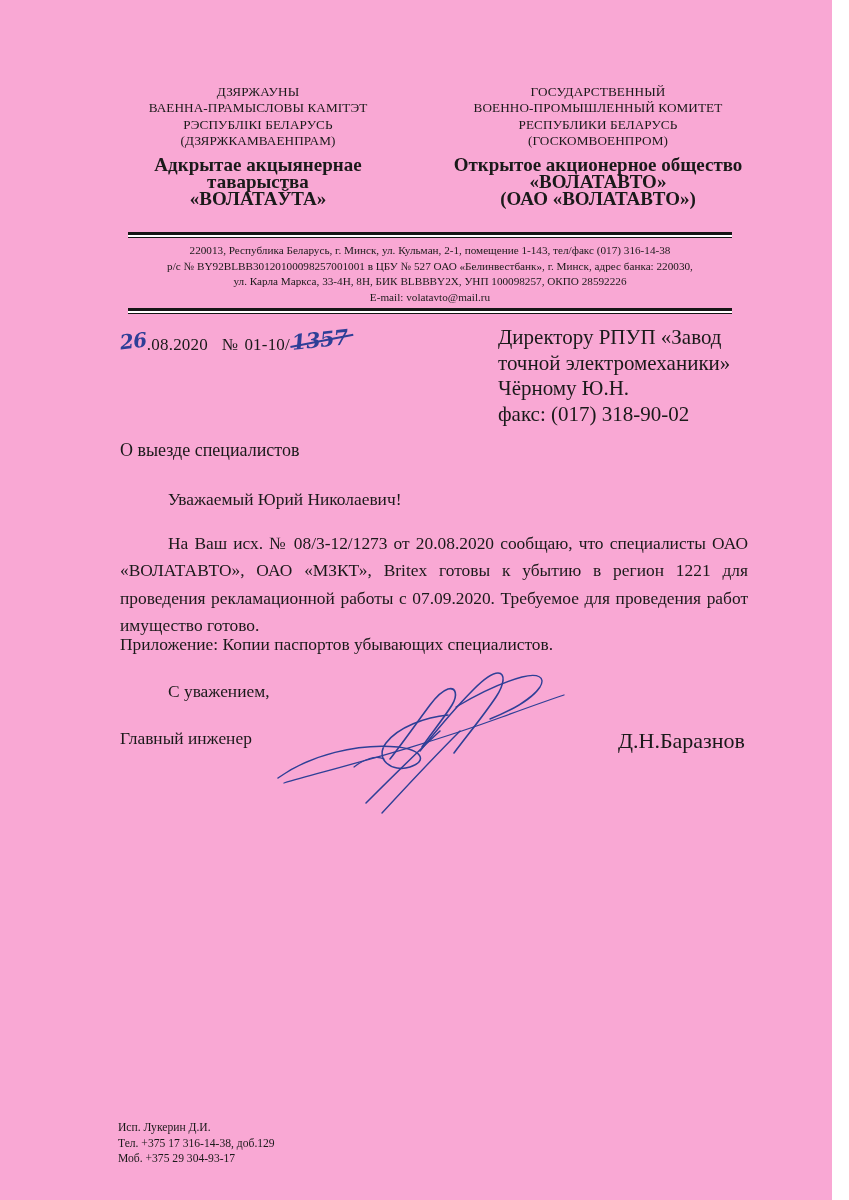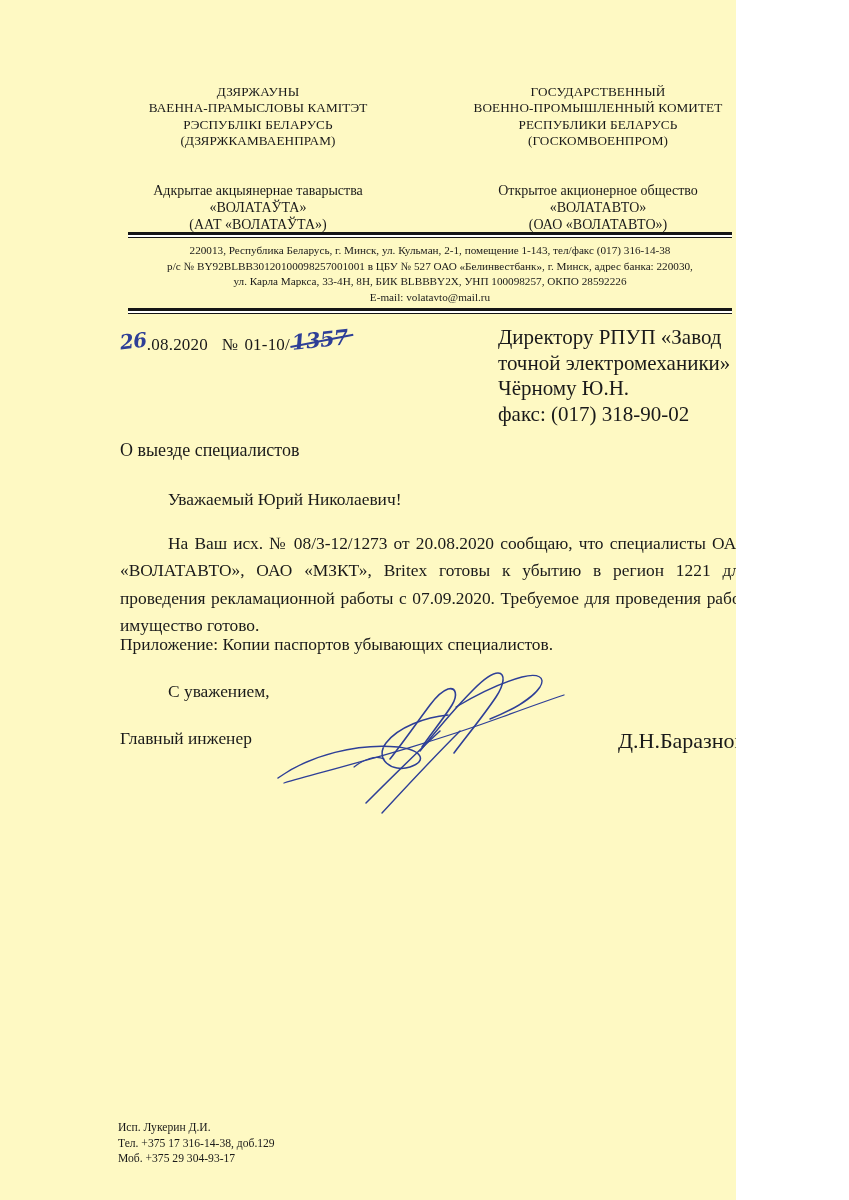--- a/index.html
+++ b/index.html
@@ -2,23 +2,23 @@
 <html><head>
 <meta charset="utf-8">
 <style>
   html, body {
     margin: 0;
     padding: 0;
     background: #ffffff;
   }
   .page {
     position: relative;
-    width: 736px;
+    width: 832px;
     height: 1200px;
-    background: #fef9c3;
+    background: #f9a8d4;
     font-family: "Liberation Serif", "DejaVu Serif", serif;
     color: #1a1a1a;
     overflow: hidden;
   }
 
   
   .letterhead {
     position: absolute;
     top: 84px;
     left: 108px;
@@ -30,23 +30,23 @@
   .lh-col {
     width: 300px;
     text-align: center;
   }
   .lh-org {
     font-size: 13.2px;
     line-height: 16.4px;
     letter-spacing: 0.1px;
   }
   .lh-company {
-    margin-top: 32px;
-    font-size: 14px;
-    font-weight: normal;
+    margin-top: 6px;
+    font-size: 19px;
+    font-weight: bold;
     line-height: 17.4px;
   }
   .lh-company .ln2,
   .lh-company .ln3 {
     display: block;
   }
 
   
   .rule-double {
     position: absolute;
@@ -207,21 +207,20 @@
     <div class="lh-col">
       <div class="lh-org">
         <div>ДЗЯРЖАУНЫ</div>
         <div>ВАЕННА-ПРАМЫСЛОВЫ КАМІТЭТ</div>
         <div>РЭСПУБЛІКІ БЕЛАРУСЬ</div>
         <div>(ДЗЯРЖКАМВАЕНПРАМ)</div>
       </div>
       <div class="lh-company">
         <span class="ln1">Адкрытае акцыянернае таварыства</span>
         <span class="ln2">«ВОЛАТАЎТА»</span>
-        <span class="ln3">(ААТ «ВОЛАТАЎТА»)</span>
       </div>
     </div>
 
     <div class="lh-col">
       <div class="lh-org">
         <div>ГОСУДАРСТВЕННЫЙ</div>
         <div>ВОЕННО-ПРОМЫШЛЕННЫЙ КОМИТЕТ</div>
         <div>РЕСПУБЛИКИ БЕЛАРУСЬ</div>
         <div>(ГОСКОМВОЕНПРОМ)</div>
       </div>

